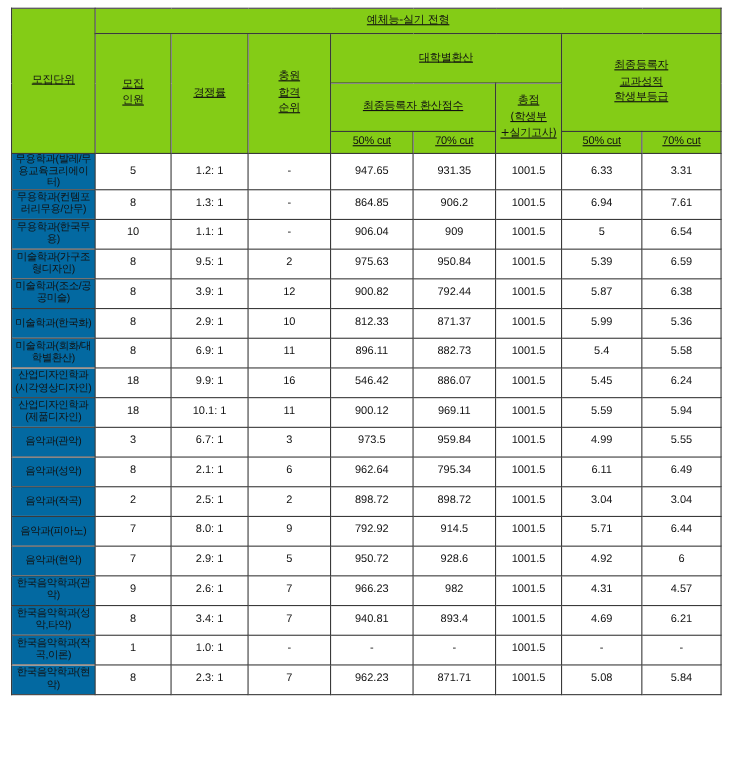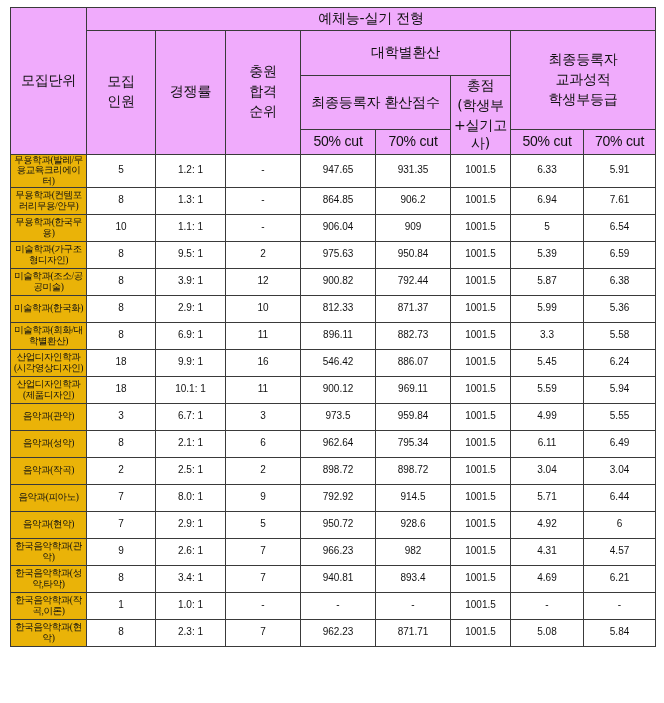--- a/index.html
+++ b/index.html
@@ -39,23 +39,24 @@
     font-weight: normal;
     font-size: 10px;
     line-height: 1.28;
     color: #111111;
     word-break: break-all;
     overflow: hidden;
   }
 
   
   table.admissions thead th {
-    background: #f0abfc;
-    font-size: 14px;
+    background: #84cc16;
+    font-size: 10px;
     letter-spacing: -0.2px;
+    text-decoration: underline;
   }
 
   th.title-cell {
     height: 22px;
     font-size: 10.5px;
   }
 
   th.unit-head {
     width: 76px;
   }
@@ -78,22 +79,22 @@
 
   
   table.admissions tbody td {
     height: 26px;
     background: #ffffff;
     font-family: "Liberation Sans", "DejaVu Sans", sans-serif;
     font-size: 10px;
   }
 
   table.admissions tbody td.unit-cell {
-    background: #eab308;
-    font-family: Liberation Serif, serif;
+    background: #0369a1;
+    font-family: Liberation Sans, sans-serif;
     font-size: 9.5px;
     line-height: 1.12;
     letter-spacing: -0.4px;
     padding: 0 1px;
     text-align: center;
   }
 
   
   col.c-unit   { width: 76px; }
   col.c-quota  { width: 69px; }
@@ -162,21 +163,21 @@
     <tbody id="table-body">
         <tr>
           <td class="unit-cell">무용학과(발레/무용교육크리에이터)</td>
           <td>5</td>
           <td>1.2: 1</td>
           <td>-</td>
           <td>947.65</td>
           <td>931.35</td>
           <td>1001.5</td>
           <td>6.33</td>
-          <td>5.91</td>
+          <td>3.31</td>
         </tr>
         <tr>
           <td class="unit-cell">무용학과(컨템포러리무용/안무)</td>
           <td>8</td>
           <td>1.3: 1</td>
           <td>-</td>
           <td>864.85</td>
           <td>906.2</td>
           <td>1001.5</td>
           <td>6.94</td>
@@ -227,21 +228,21 @@
           <td>5.36</td>
         </tr>
         <tr>
           <td class="unit-cell">미술학과(회화/대학별환산)</td>
           <td>8</td>
           <td>6.9: 1</td>
           <td>11</td>
           <td>896.11</td>
           <td>882.73</td>
           <td>1001.5</td>
-          <td>3.3</td>
+          <td>5.4</td>
           <td>5.58</td>
         </tr>
         <tr>
           <td class="unit-cell">산업디자인학과(시각영상디자인)</td>
           <td>18</td>
           <td>9.9: 1</td>
           <td>16</td>
           <td>546.42</td>
           <td>886.07</td>
           <td>1001.5</td>

